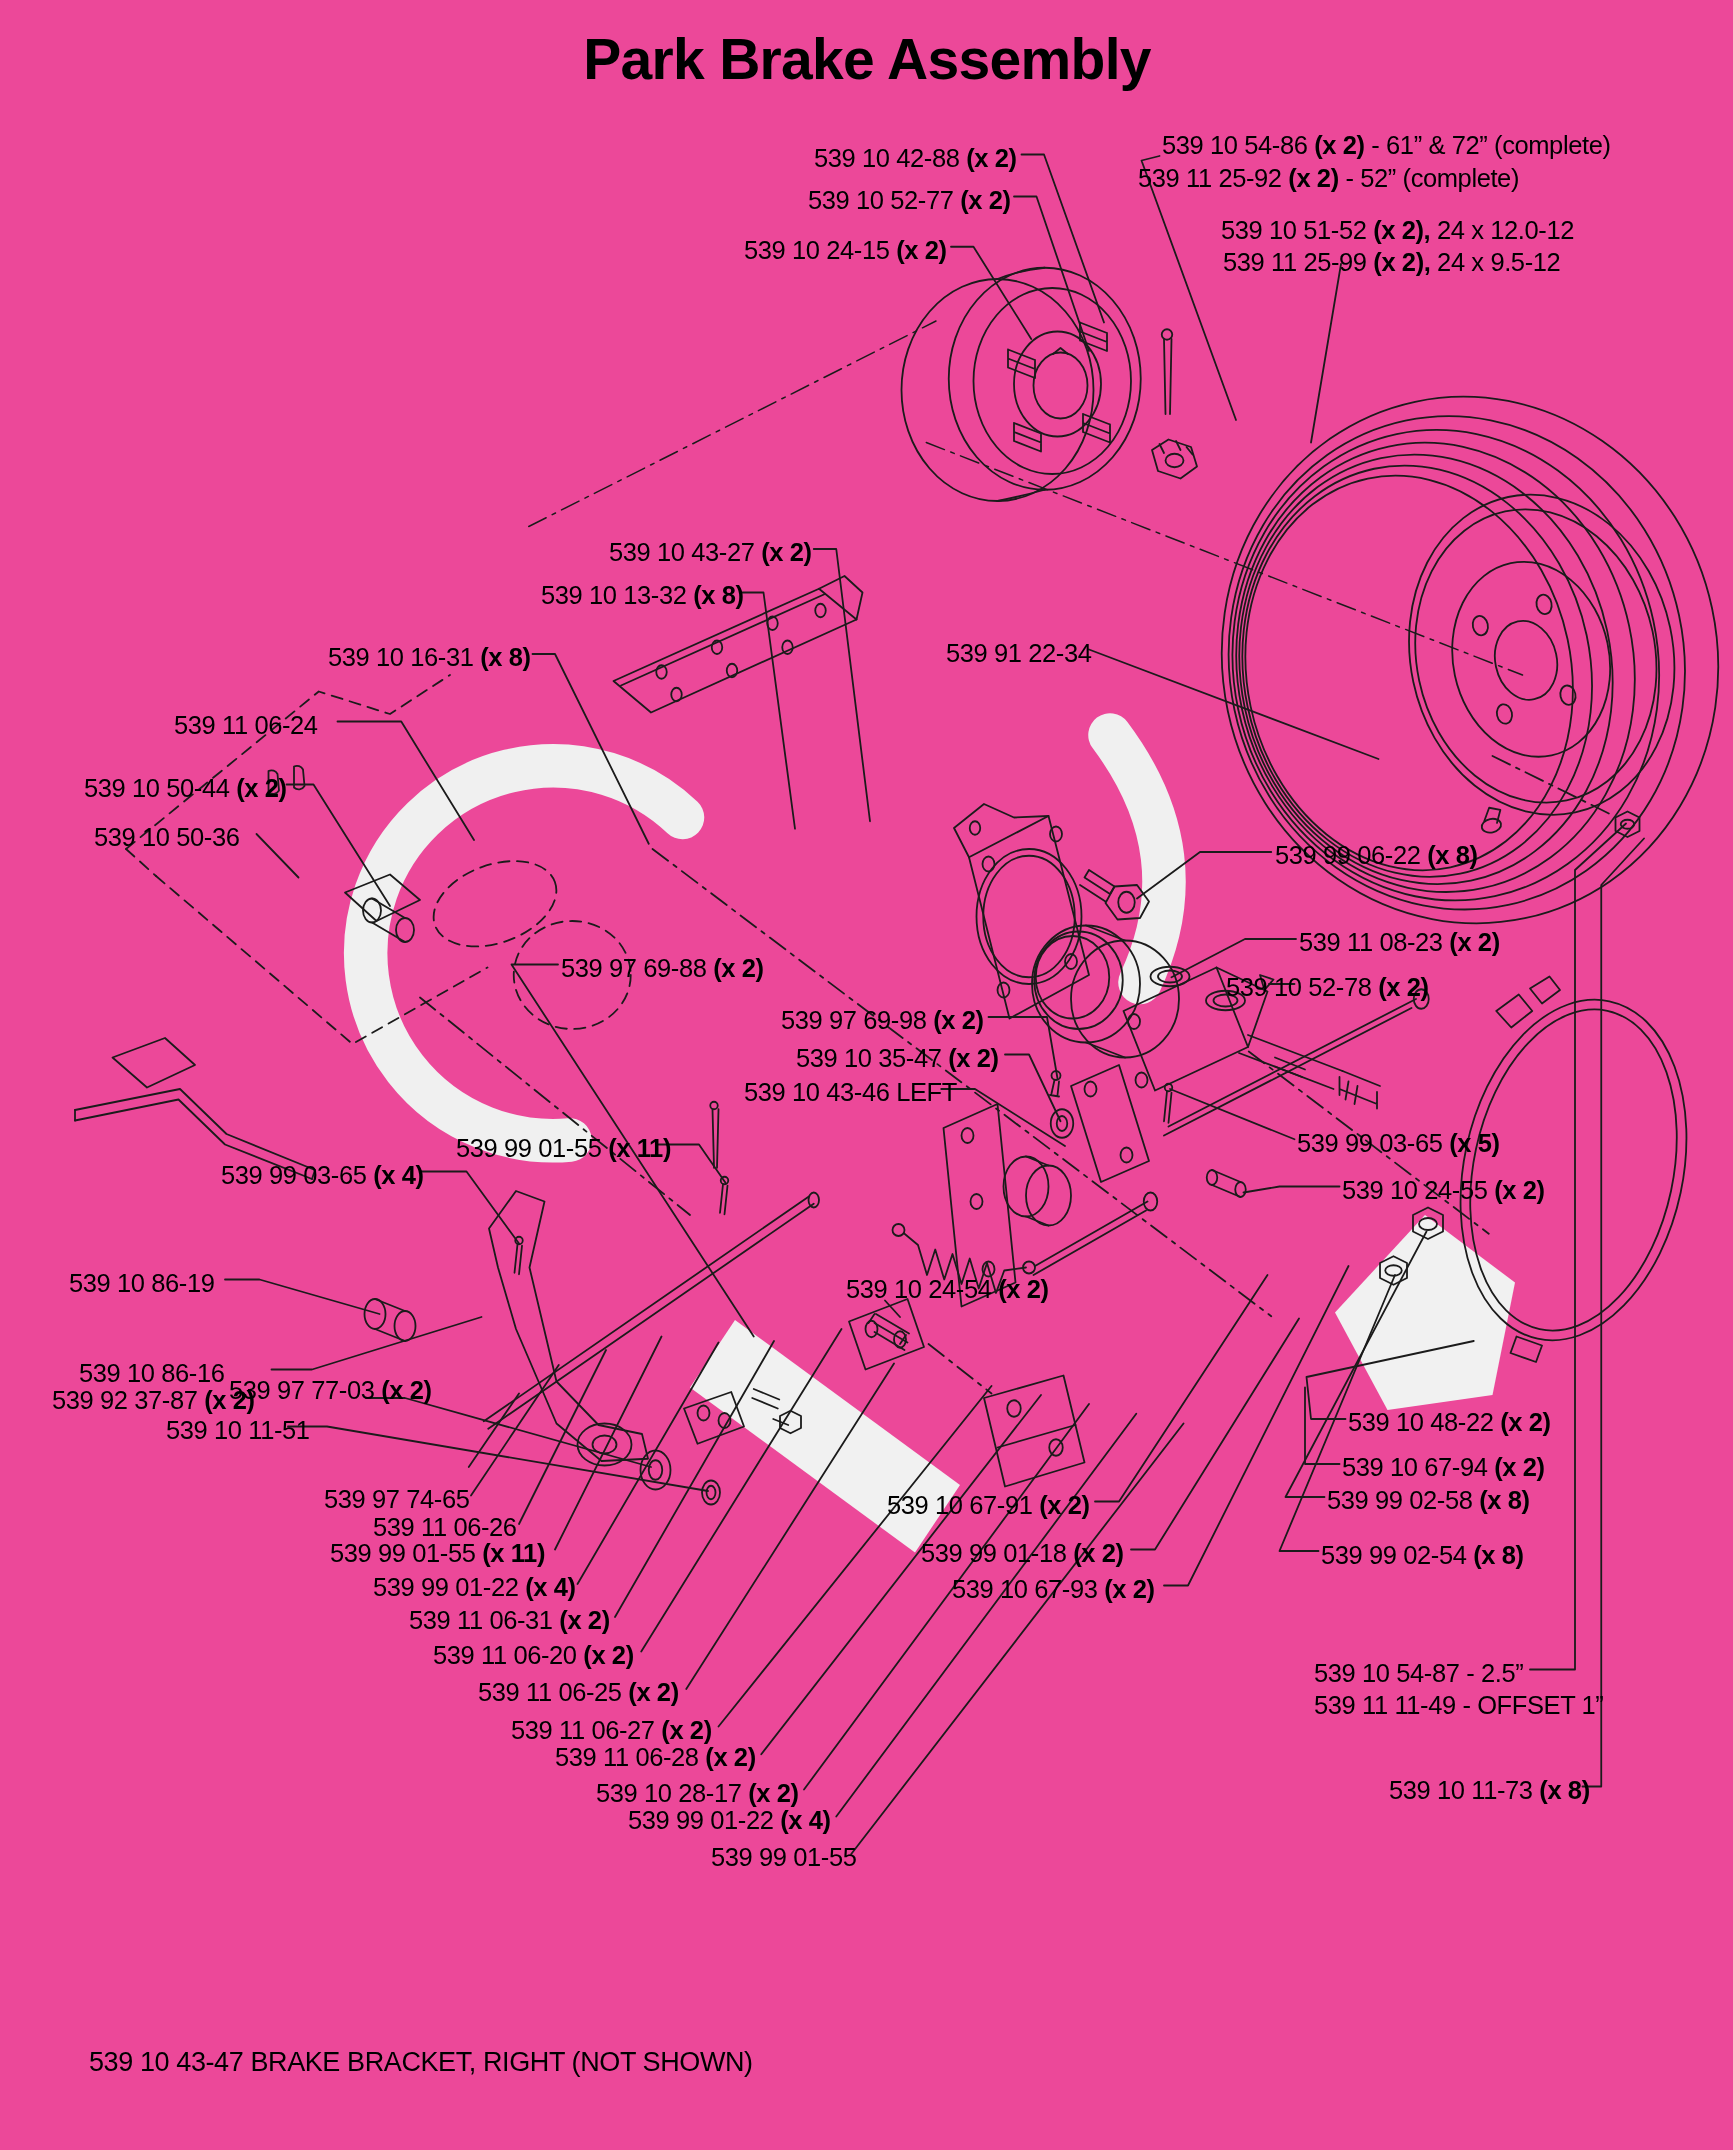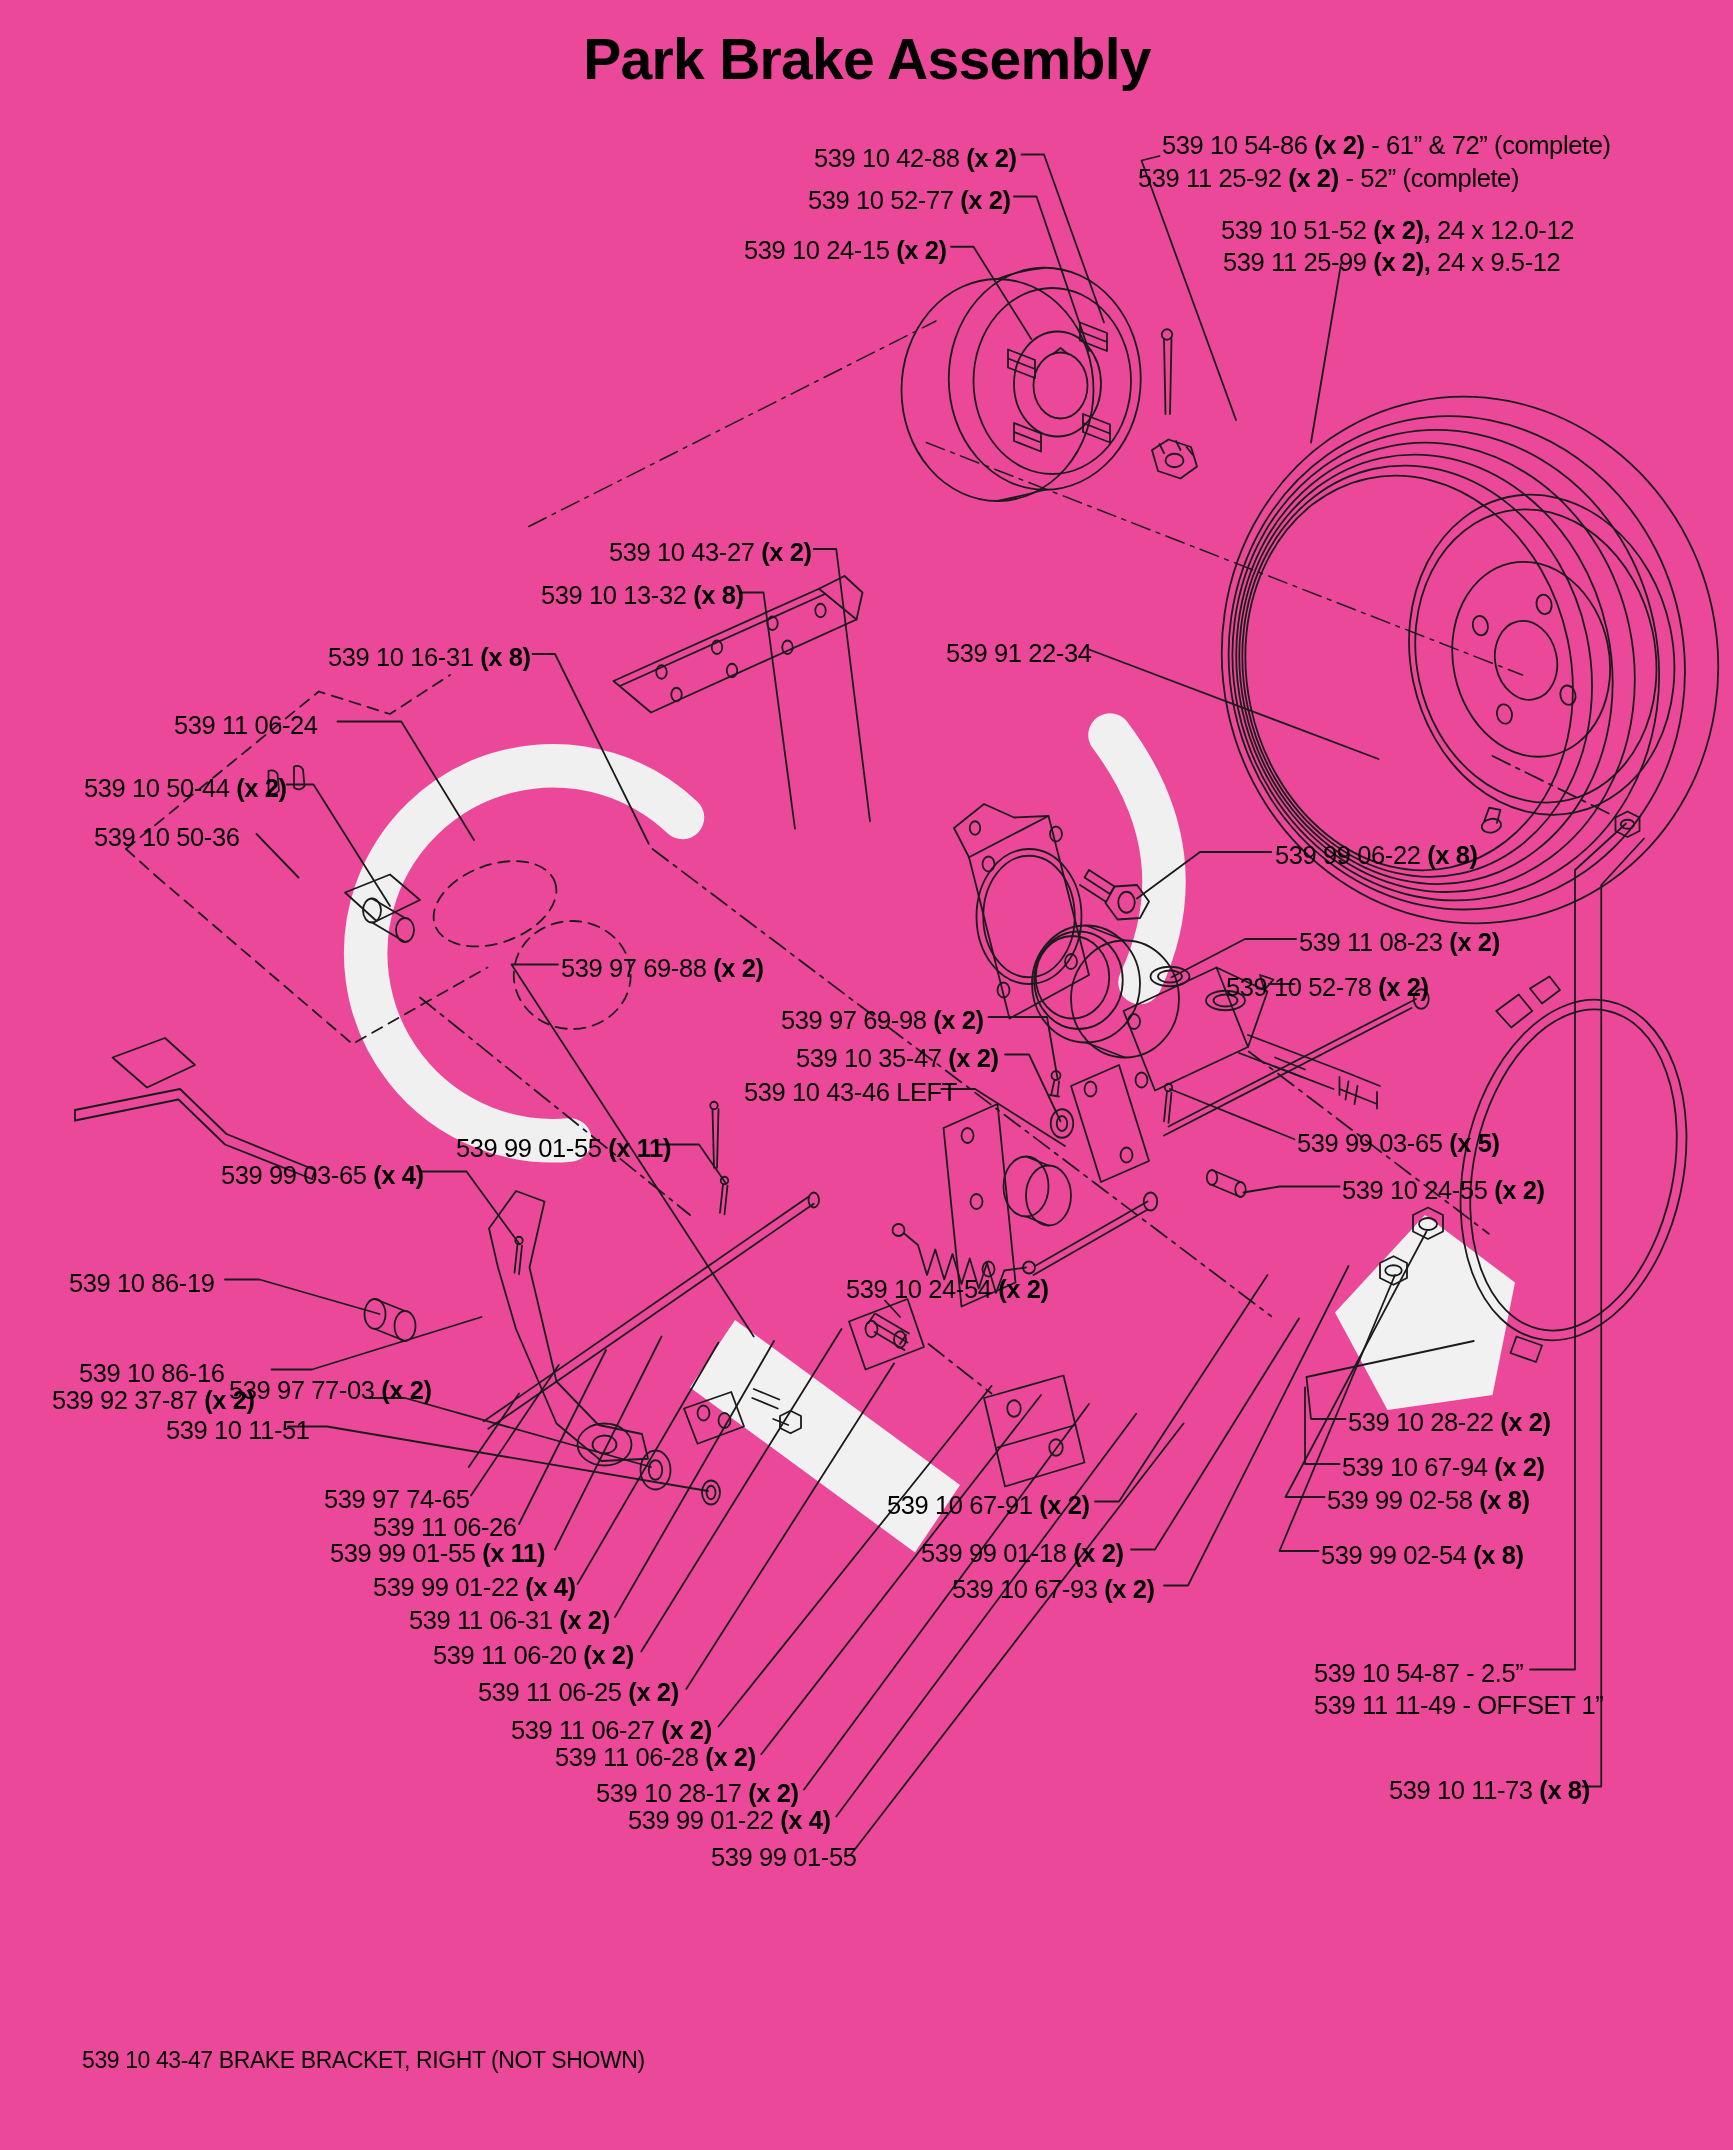--- a/index.html
+++ b/index.html
@@ -3,21 +3,21 @@
 <meta charset="utf-8">
 <style>
   html,body{margin:0;padding:0;background:#fff;}
   #page{position:relative;width:1734px;height:2151px;background:#ec4899;overflow:hidden;
         font-family:"Liberation Sans", sans-serif;color:#000;}
   #art{position:absolute;left:0;top:0;}
   #title{position:absolute;left:0;top:25.5px;width:100%;text-align:center;
          font-size:57px;font-weight:bold;letter-spacing:-0.7px;}
   .lbl{position:absolute;font-size:25.5px;line-height:1.1;letter-spacing:-0.4px;white-space:nowrap;}
   .lbl b{font-weight:bold;}
-  #footer{position:absolute;left:82px;top:2047px;font-size:23px;letter-spacing:-0.4px;}
+  #footer{position:absolute;left:89px;top:2047px;font-size:27px;letter-spacing:-0.4px;}
   svg *{fill:none;stroke:#1b1b1b;stroke-width:2.4;stroke-linecap:round;stroke-linejoin:round;}
   svg .thin{stroke-width:1.9;}
   svg .dash{stroke-dasharray:15 10;}
   svg .dashdot{stroke-dasharray:26 9 5 9;stroke-width:2;}
   svg .wm{stroke:none;fill:#f1f1f1;}
   svg .wmline{stroke:#f0f0f0;stroke-width:58;}
 </style>
 </head>
 <body>
 
@@ -368,21 +368,21 @@
 <div class="lbl" style="left:478px;top:1678px"><span>539 11 06-25 </span><b>(x 2)</b><span></span></div>
 <div class="lbl" style="left:511px;top:1716px"><span>539 11 06-27 </span><b>(x 2)</b><span></span></div>
 <div class="lbl" style="left:555px;top:1743px"><span>539 11 06-28 </span><b>(x 2)</b><span></span></div>
 <div class="lbl" style="left:596px;top:1779px"><span>539 10 28-17 </span><b>(x 2)</b><span></span></div>
 <div class="lbl" style="left:628px;top:1806px"><span>539 99 01-22 </span><b>(x 4)</b><span></span></div>
 <div class="lbl" style="left:711px;top:1843px"><span>539 99 01-55</span><b></b><span></span></div>
 <div class="lbl" style="left:846px;top:1275px"><span>539 10 24-54 </span><b>(x 2)</b><span></span></div>
 <div class="lbl" style="left:887px;top:1491px"><span>539 10 67-91 </span><b>(x 2)</b><span></span></div>
 <div class="lbl" style="left:921px;top:1539px"><span>539 99 01-18 </span><b>(x 2)</b><span></span></div>
 <div class="lbl" style="left:952px;top:1575px"><span>539 10 67-93 </span><b>(x 2)</b><span></span></div>
-<div class="lbl" style="left:1348px;top:1408px"><span>539 10 28-22 </span><b>(x 2)</b><span></span></div>
+<div class="lbl" style="left:1348px;top:1408px"><span>539 10 48-22 </span><b>(x 2)</b><span></span></div>
 <div class="lbl" style="left:1342px;top:1453px"><span>539 10 67-94 </span><b>(x 2)</b><span></span></div>
 <div class="lbl" style="left:1327px;top:1486px"><span>539 99 02-58 </span><b>(x 8)</b><span></span></div>
 <div class="lbl" style="left:1321px;top:1541px"><span>539 99 02-54 </span><b>(x 8)</b><span></span></div>
 <div class="lbl" style="left:1314px;top:1659px"><span>539 10 54-87 - 2.5”</span><b></b><span></span></div>
 <div class="lbl" style="left:1314px;top:1691px"><span>539 11 11-49 - OFFSET 1”</span><b></b><span></span></div>
 <div class="lbl" style="left:1389px;top:1776px"><span>539 10 11-73 </span><b>(x 8)</b><span></span></div>
 
 <div id="footer">539 10 43-47 BRAKE BRACKET, RIGHT (NOT SHOWN)</div>
 
 </div>

